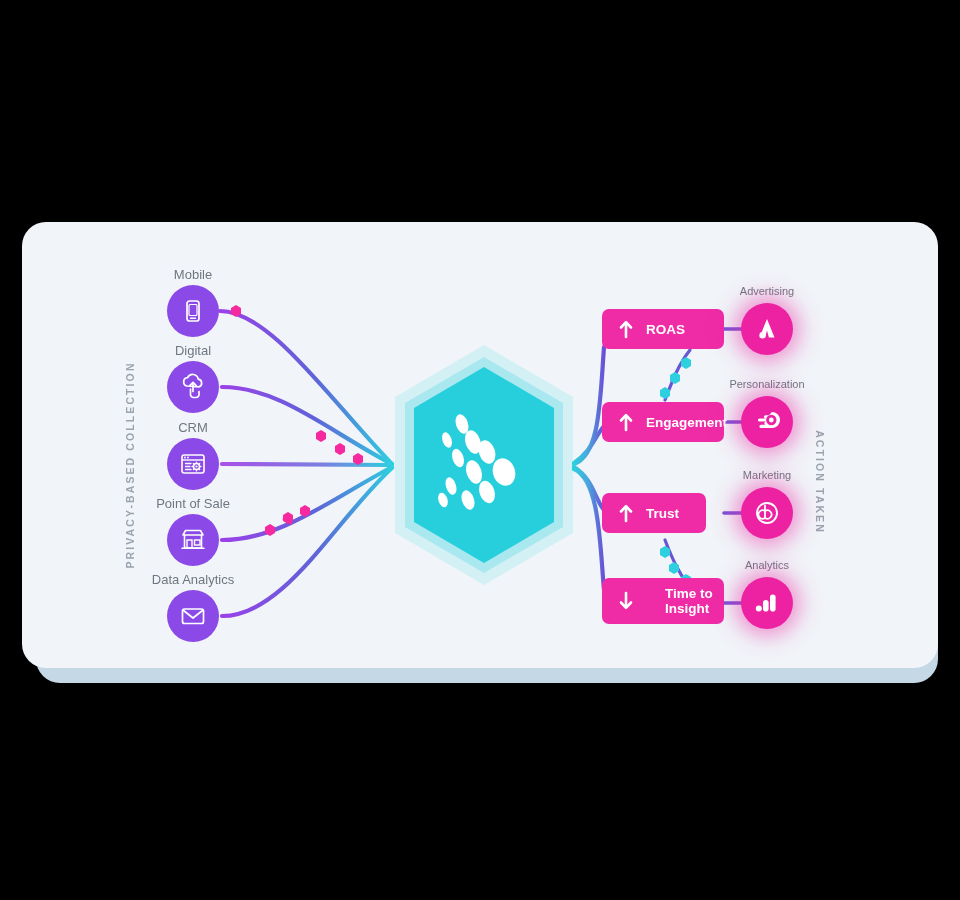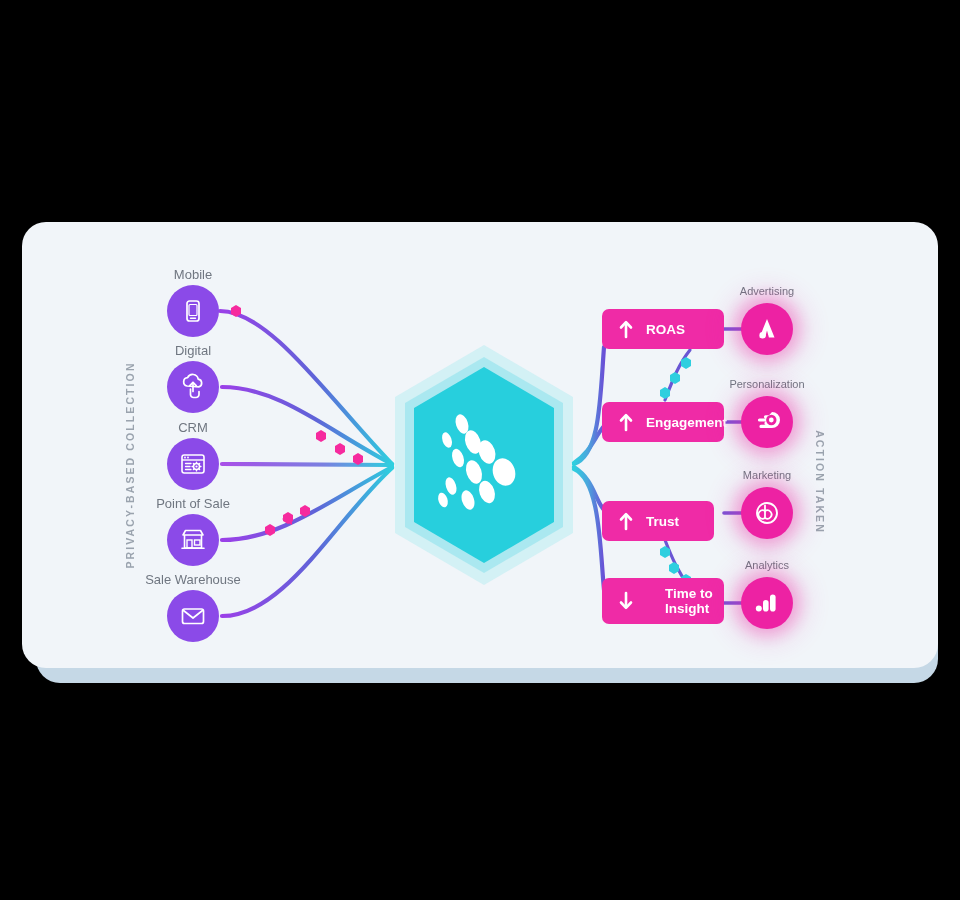--- a/index.html
+++ b/index.html
@@ -263,21 +263,21 @@
         <path d="M6 11 L8.5 6.5 h15 L26 11 z" fill="none" stroke="#fff" stroke-width="1.6" stroke-linejoin="round"></path>
         <path d="M7.5 11 v13 h17 v-13" fill="none" stroke="#fff" stroke-width="1.6" stroke-linejoin="round"></path>
         <rect x="10" y="16" width="5" height="8" fill="none" stroke="#fff" stroke-width="1.4"></rect>
         <rect x="17.5" y="16" width="5.5" height="5" fill="none" stroke="#fff" stroke-width="1.4"></rect>
         <line x1="5" y1="24.2" x2="27" y2="24.2" stroke="#fff" stroke-width="1.6" stroke-linecap="round"></line>
       </svg>
     </div>
   </div>
 
   <div class="src-node" style="left:167px; top:572px;">
-    <div class="src-label">Sale Warehouse</div>
+    <div class="src-label">Data Analytics</div>
     <div class="src-circle">
       <svg width="32" height="32" viewBox="0 0 32 32">
         <rect x="5.5" y="9" width="21" height="14.5" rx="2" fill="none" stroke="#fff" stroke-width="1.7"></rect>
         <path d="M6.5 10.5 L16 18 L25.5 10.5" fill="none" stroke="#fff" stroke-width="1.7" stroke-linecap="round" stroke-linejoin="round"></path>
       </svg>
     </div>
   </div>
 
   <div class="pill" style="left:602px; top:309px; width:122px;">
     <svg class="arrow" viewBox="0 0 16 20">
@@ -288,21 +288,21 @@
   </div>
 
   <div class="pill" style="left:602px; top:402px; width:122px;">
     <svg class="arrow" viewBox="0 0 16 20">
       <line x1="8" y1="18" x2="8" y2="4" stroke="#fff" stroke-width="2.6" stroke-linecap="round"></line>
       <path d="M3 8.5 L8 3.2 L13 8.5" fill="none" stroke="#fff" stroke-width="2.6" stroke-linecap="round" stroke-linejoin="round"></path>
     </svg>
     <span class="pill-text">Engagement</span>
   </div>
 
-  <div class="pill" style="left:602px; top:493px; width:112px;margin-top:8px;">
+  <div class="pill" style="left:602px; top:493px; width:104px;">
     <svg class="arrow" viewBox="0 0 16 20">
       <line x1="8" y1="18" x2="8" y2="4" stroke="#fff" stroke-width="2.6" stroke-linecap="round"></line>
       <path d="M3 8.5 L8 3.2 L13 8.5" fill="none" stroke="#fff" stroke-width="2.6" stroke-linecap="round" stroke-linejoin="round"></path>
     </svg>
     <span class="pill-text">Trust</span>
   </div>
 
   <div class="pill" style="left:602px; top:578px; width:122px; height:46px;gap:19px;">
     <svg class="arrow" viewBox="0 0 16 20">
       <line x1="8" y1="2" x2="8" y2="16" stroke="#fff" stroke-width="2.6" stroke-linecap="round"></line>

